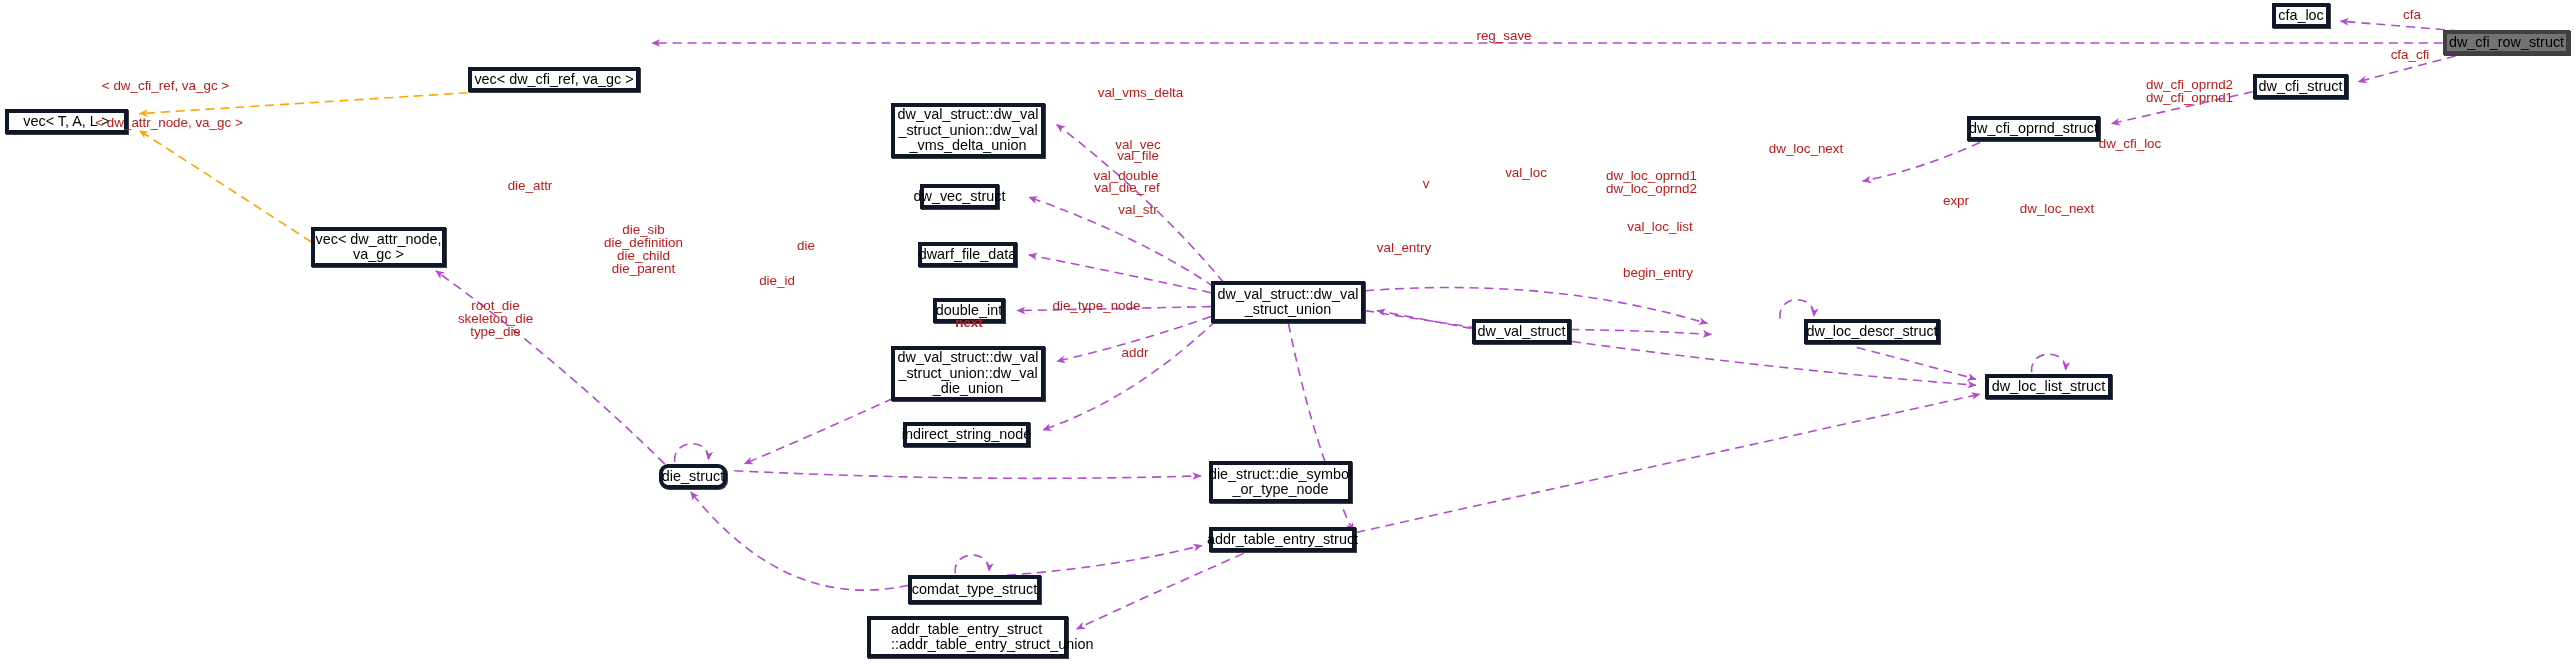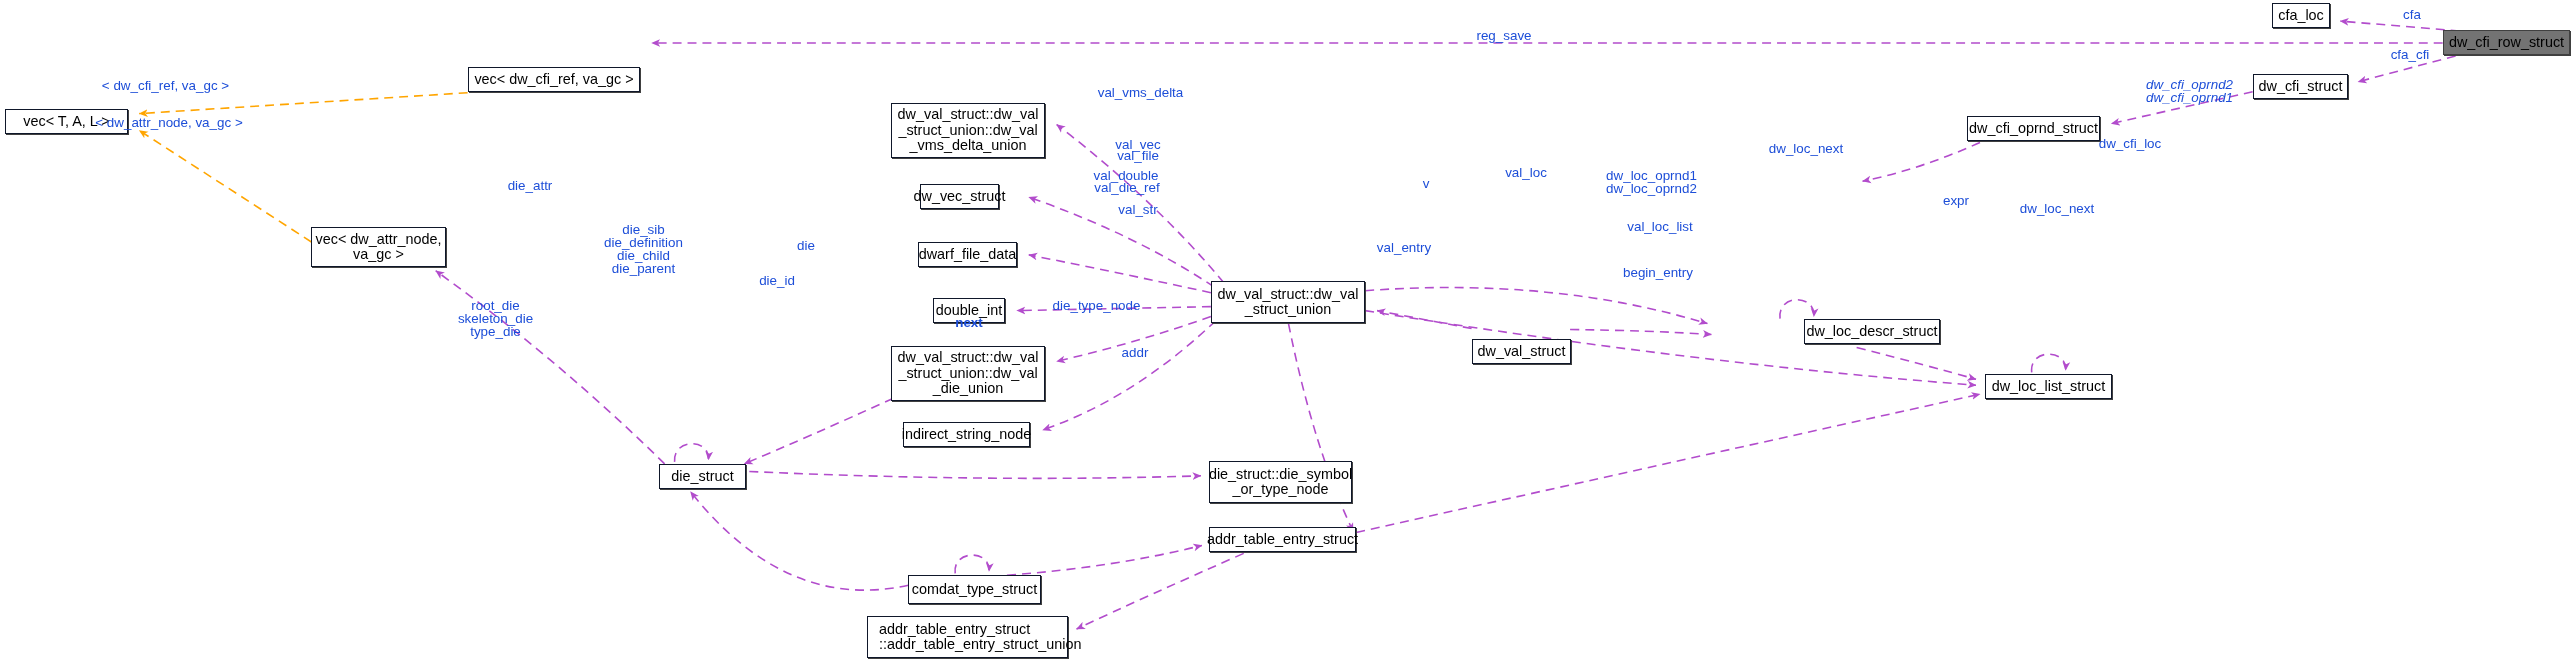--- a/index.html
+++ b/index.html
@@ -19,42 +19,42 @@
   #edge-layer {
     position: absolute;
     left: 0; top: 0;
     width: 2576px;
     height: 665px;
     pointer-events: none;
   }
   .node {
     position: absolute;
     box-sizing: border-box;
-    border: 1px solid #0f172a;
+    border: 4px solid #0f172a;
     background: #ffffff;
     color: #000000;
     font-size: 14.4px;
     line-height: 15.4px;
     text-align: center;
     display: flex;
     align-items: center;
     justify-content: center;
-    padding: 2px 11px;
+    padding: 2px 20px;
     white-space: pre;
     box-shadow: 1px 1px 0 0 #404040;
   }
   .node.highlight {
     background: #737373;
     border-color: #404040;
   }
   .edge-label {
     position: absolute;
     font-size: 13.4px;
     line-height: 13px;
-    color: #1d4ed8;
+    color: #b91c1c;
     white-space: pre;
     text-align: center;
     background: transparent;
   }
 </style>
 </head>
 <body>
 
 <div id="diagram-root">
 
@@ -127,27 +127,27 @@
 
   <div class="node" style="left:891px;top:346px;width:154px;height:55px;">dw_val_struct::dw_val
 _struct_union::dw_val
 _die_union</div>
 
   <div class="node" style="left:903px;top:422px;width:127px;height:25px;">indirect_string_node</div>
 
   <div class="node" style="left:1211px;top:281px;width:154px;height:42px;">dw_val_struct::dw_val
 _struct_union</div>
 
-  <div class="node" style="left:1472px;top:319px;width:99px;height:25px;margin-top:20px;">dw_val_struct</div>
+  <div class="node" style="left:1472px;top:319px;width:99px;height:25px;">dw_val_struct</div>
 
   <div class="node" style="left:1804px;top:319px;width:136px;height:25px;">dw_loc_descr_struct</div>
 
   <div class="node" style="left:1985px;top:374px;width:127px;height:25px;">dw_loc_list_struct</div>
 
-  <div class="node" style="left:659px;top:464px;width:87px;height:25px;">die_struct</div>
+  <div class="node" style="left:659px;top:464px;width:68px;height:25px;border-radius:9px;">die_struct</div>
 
   <div class="node" style="left:908px;top:575px;width:133px;height:29px;">comdat_type_struct</div>
 
   <div class="node" style="left:1209px;top:461px;width:143px;height:42px;">die_struct::die_symbol
 _or_type_node</div>
 
   <div class="node" style="left:1209px;top:527px;width:147px;height:25px;">addr_table_entry_struct</div>
 
   <div class="node" style="left:867px;top:616px;width:201px;height:42px;text-align:left;justify-content:flex-start;">addr_table_entry_struct
 ::addr_table_entry_struct_union</div>
@@ -158,21 +158,21 @@
 
   <div class="node" style="left:2253px;top:74px;width:95px;height:25px;">dw_cfi_struct</div>
 
   <div class="node" style="left:1967px;top:116px;width:133px;height:25px;">dw_cfi_oprnd_struct</div>
 
   <div class="edge-label" style="left:82px;top:79px;width:167px;">&lt; dw_cfi_ref, va_gc &gt;</div>
   <div class="edge-label" style="left:78px;top:116px;width:182px;">&lt; dw_attr_node, va_gc &gt;</div>
   <div class="edge-label" style="left:1469px;top:29px;width:70px;">reg_save</div>
   <div class="edge-label" style="left:2397px;top:8px;width:30px;">cfa</div>
   <div class="edge-label" style="left:2383px;top:48px;width:54px;">cfa_cfi</div>
-  <div class="edge-label" style="left:2135px;top:78px;width:109px;font-style:italic;">dw_cfi_oprnd2
+  <div class="edge-label" style="left:2135px;top:78px;width:109px;">dw_cfi_oprnd2
 dw_cfi_oprnd1</div>
   <div class="edge-label" style="left:2089px;top:137px;width:82px;">dw_cfi_loc</div>
   <div class="edge-label" style="left:1089px;top:86px;width:103px;">val_vms_delta</div>
   <div class="edge-label" style="left:1108px;top:138px;width:60px;">val_vec</div>
   <div class="edge-label" style="left:1109px;top:149px;width:58px;">val_file</div>
   <div class="edge-label" style="left:1085px;top:169px;width:82px;">val_double</div>
   <div class="edge-label" style="left:1085px;top:181px;width:84px;">val_die_ref</div>
   <div class="edge-label" style="left:1110px;top:203px;width:56px;">val_str</div>
   <div class="edge-label" style="left:1418px;top:177px;width:16px;">v</div>
   <div class="edge-label" style="left:1497px;top:166px;width:58px;">val_loc</div>

